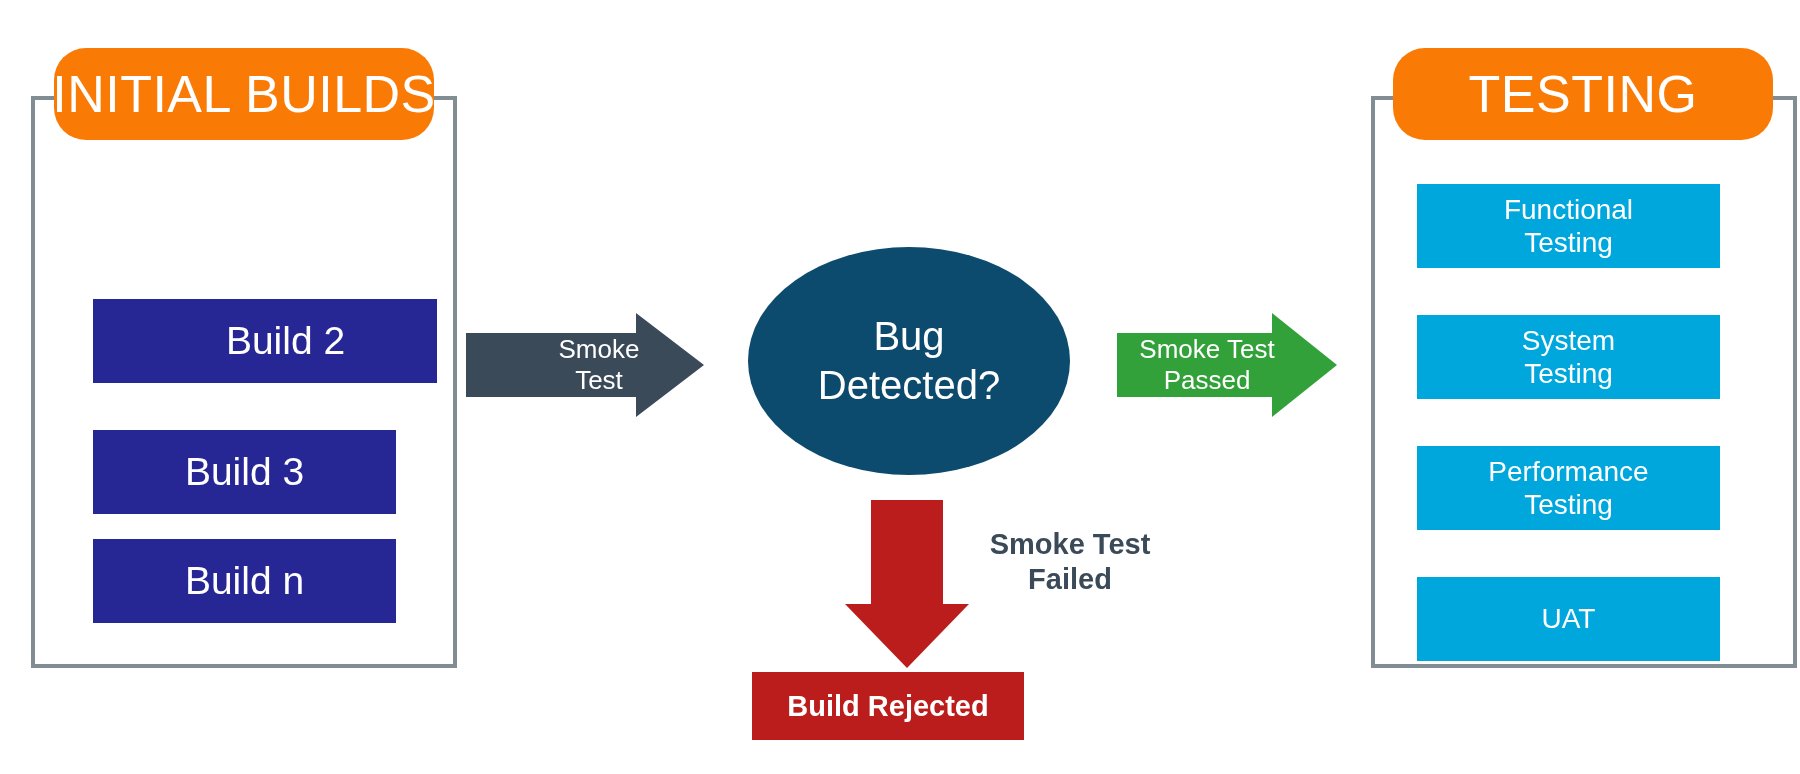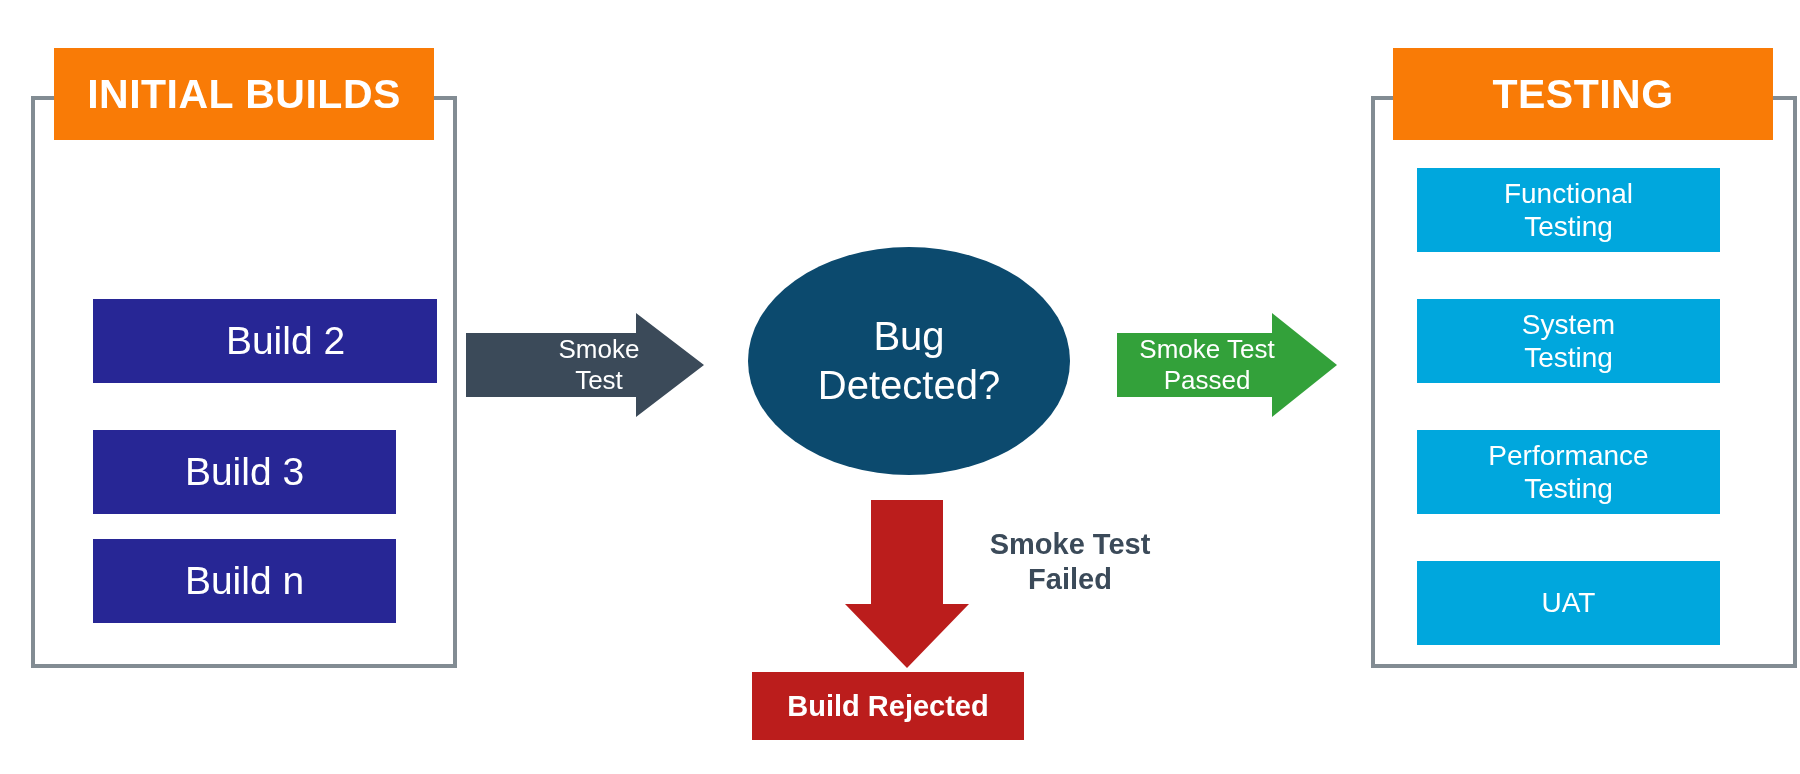--- a/index.html
+++ b/index.html
@@ -31,24 +31,25 @@
   #panel-testing        { left: 1371px; top: 96px; width: 426px; height: 572px; }
 
   
   .panel-header {
     position: absolute;
     background: #f97b06;
     color: #ffffff;
     display: flex;
     align-items: center;
     justify-content: center;
-    font-size: 41px;
-    font-weight: bold;
+    font-size: 52px;
+    font-weight: normal;
     letter-spacing: 0.5px;
     white-space: nowrap;
+    border-radius: 32px;
   }
   #header-initial-builds { left: 54px;   top: 48px; width: 380px; height: 92px; }
   #header-testing        { left: 1393px; top: 48px; width: 380px; height: 92px; }
 
   
   .build-box {
     position: absolute;
     left: 93px;
     width: 303px;
     height: 84px;
@@ -72,20 +73,21 @@
     background: #00a7dd;
     color: #ffffff;
     display: flex;
     align-items: center;
     justify-content: center;
     font-size: 28px;
     font-weight: normal;
     line-height: 1.18;
     text-align: center;
     white-space: pre-line;
+    margin-top: 16px;
   }
 
   
   #decision-ellipse {
     position: absolute;
     left: 748px;
     top: 247px;
     width: 322px;
     height: 228px;
     background: #0c4a6e;

